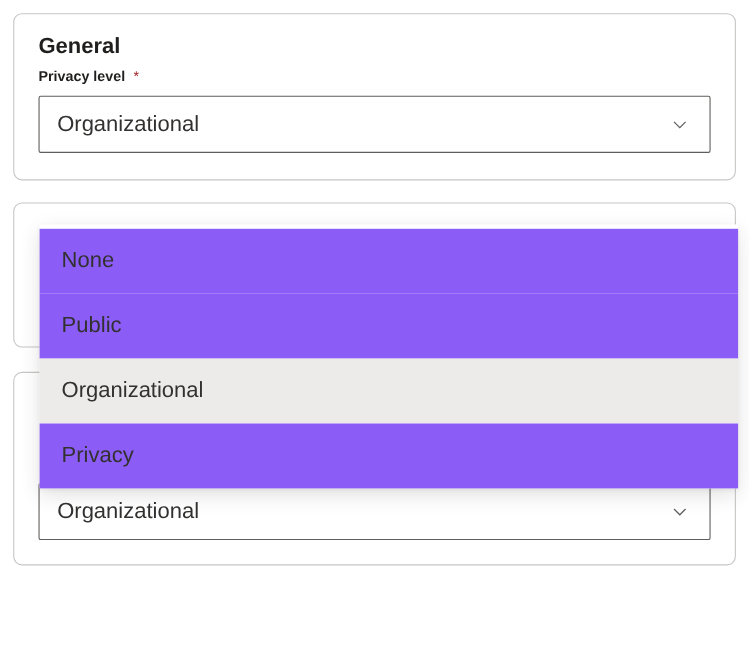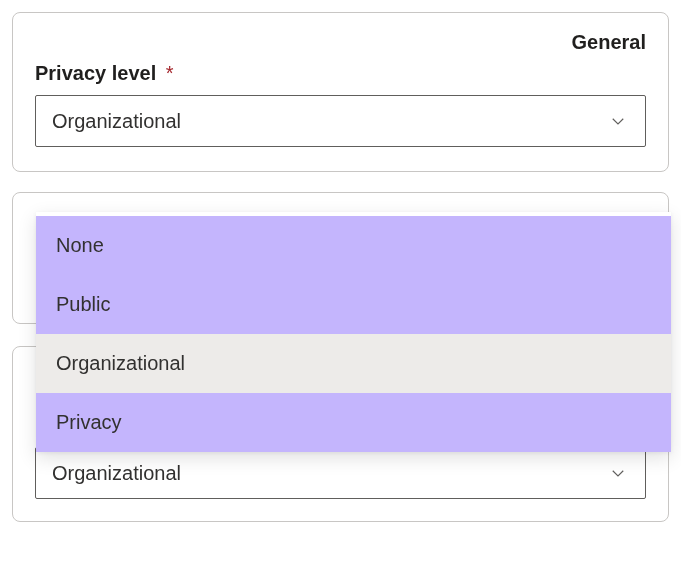--- a/index.html
+++ b/index.html
@@ -16,24 +16,23 @@
       padding: 18px 22px 24px 22px;
       margin-bottom: 20px;
       position: relative;
       background: #fff;
     }
     .section-title {
       font-size: 20px;
       font-weight: 600;
       margin-bottom: 8px;
       color: #201f1e;
-      text-align: right;
     }
     .field-label {
-      font-size: 20px;
+      font-size: 13px;
       font-weight: 600;
       margin-bottom: 10px;
       color: #201f1e;
     }
     .req {
       color: #a4262c;
       margin-left: 4px;
       font-weight: 400;
     }
     .select {
@@ -70,21 +69,21 @@
       background: #fff;
       box-shadow: 0 6px 18px rgba(0,0,0,0.12), 0 1px 4px rgba(0,0,0,0.06);
       z-index: 50;
       padding: 4px 0 0 0;
     }
     .dropdown-item {
       padding: 18px 20px;
       font-size: 20px;
       color: #323130;
       cursor: pointer;
-      background: #c4b5fd;
+      background: #8b5cf6;
     }
     .dropdown-item.selected {
       background: #edebe9;
     }
     .card.lower {
       padding: 18px 22px 22px 22px;
       margin-top: 22px;
       position: relative;
     }
     .card.lower .select { margin-top: 82px; }

